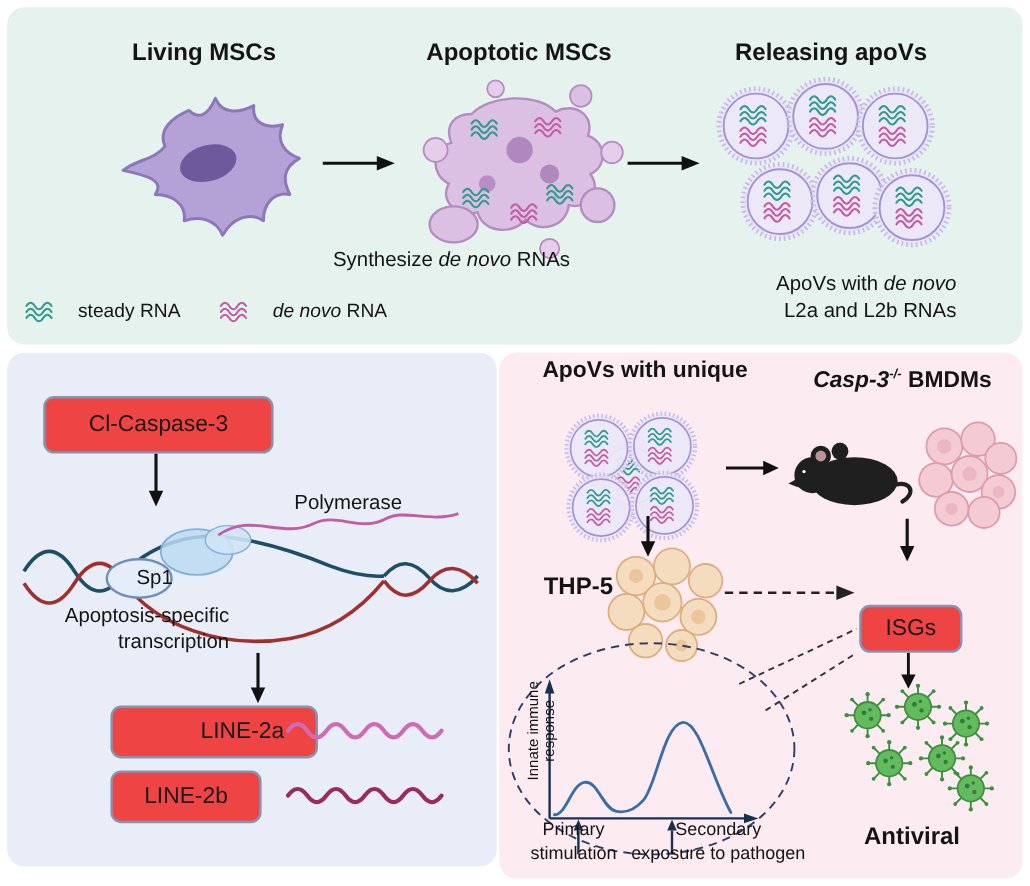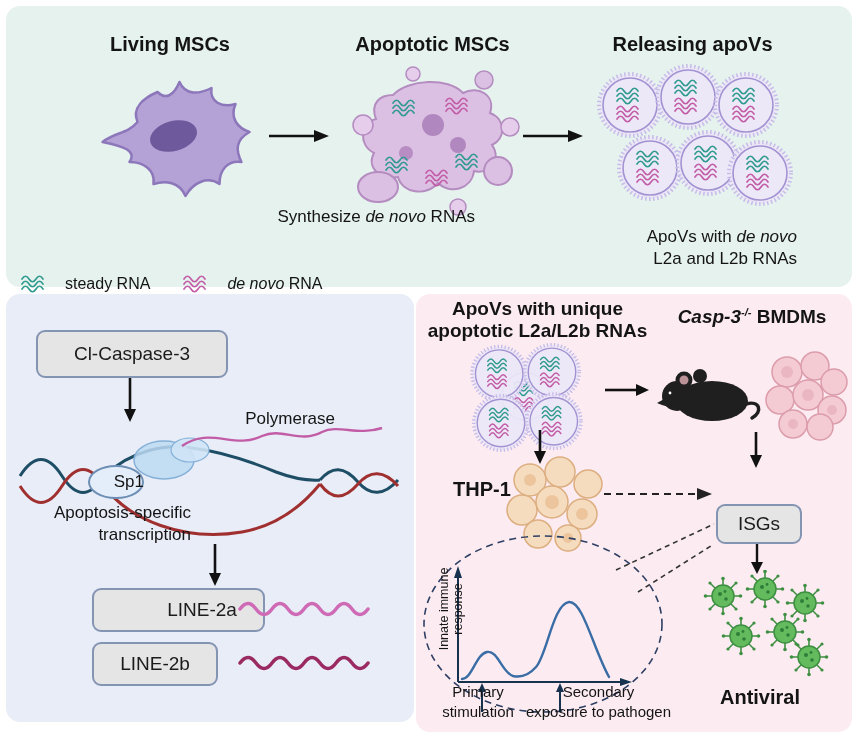--- a/index.html
+++ b/index.html
@@ -5,21 +5,21 @@
   html,body{margin:0;padding:0;background:#ffffff;}
   .figure{position:relative;width:858px;height:738px;background:#ffffff;
           font-family:"Liberation Sans",sans-serif;color:#141414;overflow:hidden;}
   .abs{position:absolute;}
   .panel{position:absolute;border-radius:14px;}
   .h1{position:absolute;font-weight:bold;font-size:20px;text-align:center;line-height:1.15;}
   .h2{position:absolute;font-weight:bold;font-size:19px;text-align:center;line-height:1.15;}
   .cap{position:absolute;font-size:17px;text-align:right;line-height:1.3;}
   .small{font-size:15px;text-align:center;line-height:1.35;position:absolute;}
   .lbox{position:absolute;display:flex;align-items:center;justify-content:center;
-        background:#e5e5e5;border:2px solid #8494b3;border-radius:9px;
+        background:#ef4444;border:2px solid #8494b3;border-radius:9px;
         font-size:19px;color:#1b1b1b;}
   .legend{position:absolute;display:flex;align-items:center;gap:7px;font-size:16px;}
   .it{font-style:italic;}
   .sup{font-size:11px;vertical-align:super;}
   .rot{transform:rotate(-90deg);transform-origin:50% 50%;font-size:12.5px;
        line-height:1.15;text-align:center;position:absolute;}
   svg{display:block;}
 </style>
 </head>
 <body>
@@ -127,21 +127,21 @@
 
   <div class="cap" style="left:185px;top:206px;width:290px;">
     <span>Synthesize </span><span class="it">de novo</span><span> RNAs</span>
   </div>
 
   <div class="cap" style="left:587px;top:206px;width:210px;margin-top:20px;">
     <span>ApoVs with </span><span class="it">de novo</span>
     <div>L2a and L2b RNAs</div>
   </div>
 
-  <div class="legend" style="left:16px;top:250px;margin-top:24px;">
+  <div class="legend" style="left:16px;top:250px;">
     <svg width="42" height="20" viewBox="0 0 42 20">
       <use href="#rna-teal" x="6" y="5"></use>
     </svg>
     <span>steady RNA</span>
     <span style="width:14px;"></span>
     <svg width="42" height="20" viewBox="0 0 42 20">
       <use href="#rna-pink" x="6" y="5"></use>
     </svg>
     <span><span class="it">de novo</span><span> RNA</span></span>
   </div>
@@ -189,21 +189,20 @@
     <path d="M2,13 q8,-11 16,0 t16,0 t16,0 t16,0 t16,0 t16,0 t16,0 t16,0" fill="none" stroke="#cf6bb6" stroke-width="3.5" stroke-linecap="round"></path>
   </svg>
   <svg class="abs" style="left:238px;top:650px;" width="140" height="26" viewBox="0 0 140 26">
     <path d="M2,13 q8,-11 16,0 t16,0 t16,0 t16,0 t16,0 t16,0 t16,0 t16,0" fill="none" stroke="#9a2a62" stroke-width="3.5" stroke-linecap="round"></path>
   </svg>
 
   <div class="panel" style="left:416px;top:294px;width:436px;height:438px;background:#fcecf2;"></div>
 
   <div class="h2" style="left:420px;top:298px;width:235px;">
     <div>ApoVs with unique</div>
-    <div>apoptotic L2a/L2b RNAs</div>
   </div>
 
   <div class="h2" style="left:652px;top:306px;width:200px;">
     <span class="it">Casp-3</span><span class="it sup">-/-</span><span> BMDMs</span>
   </div>
 
   <svg class="abs" style="left:464px;top:342px;" width="150" height="112" viewBox="0 0 150 112">
     <g transform="scale(0.88)">
       <use href="#vesicle" x="70" y="62"></use>
       <use href="#vesicle" x="40" y="36"></use>
@@ -251,21 +250,21 @@
   <svg class="abs" style="left:748px;top:432px;" width="16" height="36" viewBox="0 0 16 36">
     <line x1="8" y1="0" x2="8" y2="24" stroke="#111" stroke-width="2.6"></line>
     <polygon points="2,23 8,36 14,23" fill="#111"></polygon>
   </svg>
 
   <svg class="abs" style="left:532px;top:430px;" width="16" height="34" viewBox="0 0 16 34">
     <line x1="8" y1="0" x2="8" y2="22" stroke="#111" stroke-width="2.6"></line>
     <polygon points="2,21 8,34 14,21" fill="#111"></polygon>
   </svg>
 
-  <div class="h1" style="left:432px;top:478px;width:100px;font-size:20px;">THP-1</div>
+  <div class="h1" style="left:432px;top:478px;width:100px;font-size:20px;">THP-5</div>
 
   <svg class="abs" style="left:500px;top:452px;" width="115" height="100" viewBox="0 0 115 100">
     <g fill="#f6dcbe" stroke="#dcae80" stroke-width="1.5">
       <circle cx="30" cy="28" r="16"></circle>
         <circle cx="60" cy="20" r="15"></circle>
         <circle cx="88" cy="32" r="14"></circle>
       <circle cx="22" cy="58" r="15"></circle>
         <circle cx="52" cy="50" r="16"></circle>
         <circle cx="82" cy="62" r="15"></circle>
       <circle cx="38" cy="82" r="14"></circle>

